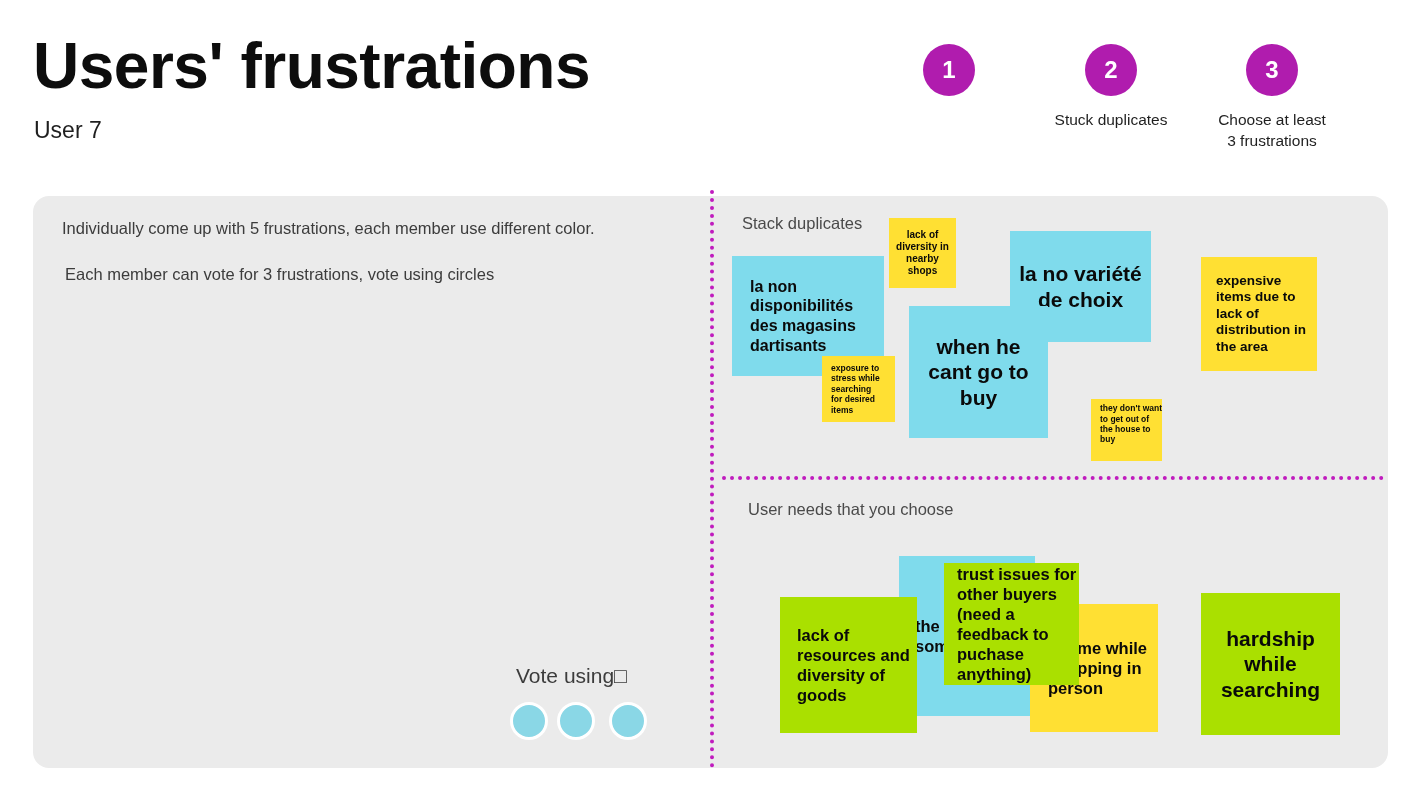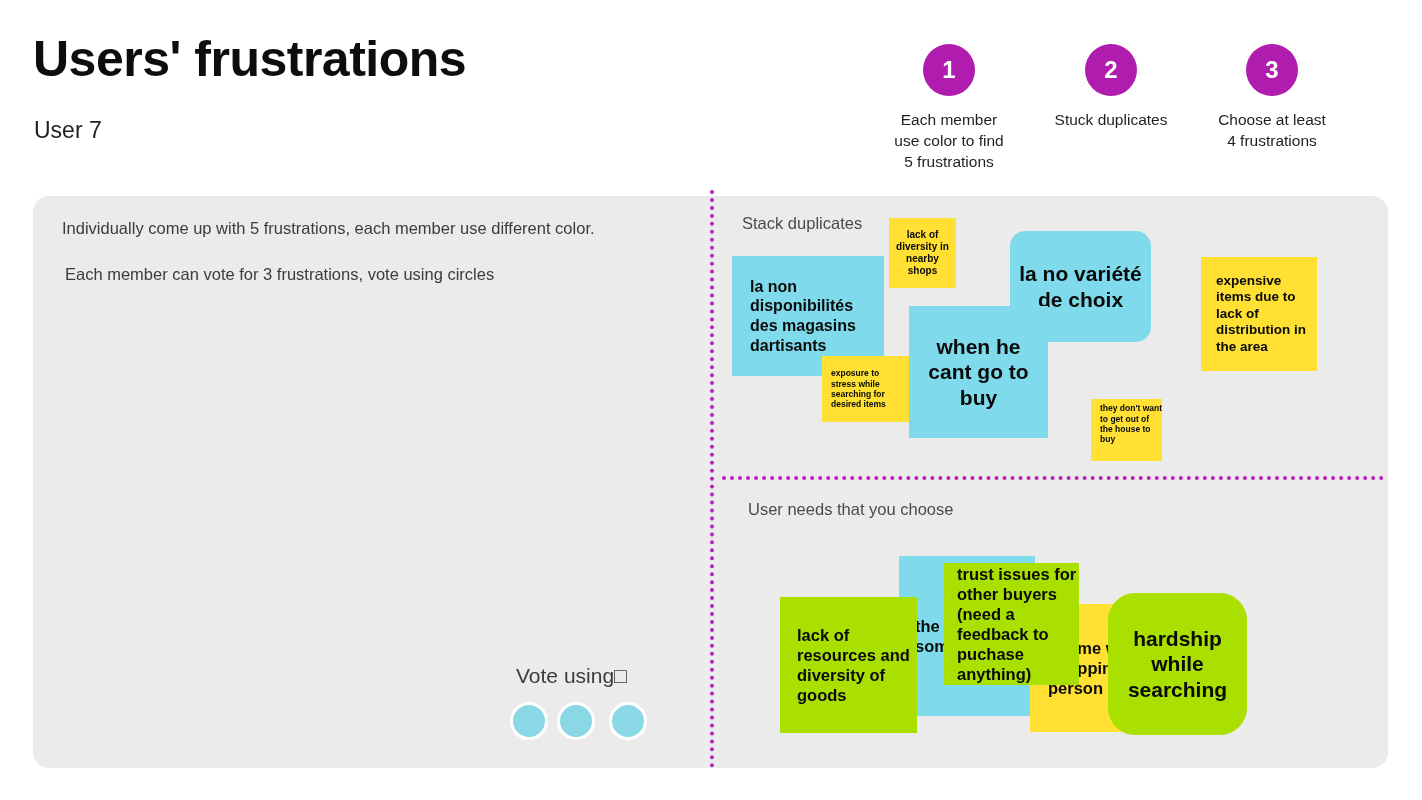--- a/index.html
+++ b/index.html
@@ -15,21 +15,21 @@
     overflow: hidden;
     font-family: "Liberation Sans", sans-serif;
     color: #1a1a1a;
   }
 
   
   #page-title {
     position: absolute;
     left: 33px;
     top: 33px;
-    font-size: 50px;
+    font-size: 64px;
     font-weight: bold;
     letter-spacing: -0.5px;
     line-height: 1.05;
     color: #0d0d0d;
     white-space: nowrap;
   }
   #page-subtitle {
     position: absolute;
     left: 34px;
     top: 117px;
@@ -137,32 +137,32 @@
   .note.center { justify-content: center; text-align: center; }
   .note .note-text { display: block; width: 100%; }
 
   .note-cyan   { background: #7fdbec; }
   .note-yellow { background: #ffe033; }
   .note-green  { background: #aae000; margin-top: 45px; }
 
   
   #note-disponibilites { left: 732px;  top: 256px; width: 152px; height: 120px; padding: 0 0 0 18px; font-size: 16px; }
   #note-lack-diversity { left: 889px;  top: 218px; width: 67px;  height: 70px;  font-size: 10px; padding: 0 6px; }
-  #note-exposure       { left: 822px;  top: 356px; width: 87px;  height: 66px;  font-size: 8.5px; padding: 0 12px 0 9px; }
+  #note-exposure       { left: 822px;  top: 356px; width: 73px;  height: 66px;  font-size: 8.5px; padding: 0 12px 0 9px; }
   #note-when-he-cant   { left: 909px;  top: 306px; width: 139px; height: 132px; font-size: 21px; padding: 0 18px; }
-  #note-la-no-variete  { left: 1010px; top: 231px; width: 141px; height: 111px; font-size: 21px; padding: 0 6px; border-radius: 15px; }
+  #note-la-no-variete  { left: 1010px; top: 231px; width: 141px; height: 111px; font-size: 21px; padding: 0 6px; }
   #note-they-dont      { left: 1091px; top: 399px; width: 71px;  height: 62px;  font-size: 8.5px; padding: 0 0 12px 9px; }
   #note-expensive      { left: 1201px; top: 257px; width: 116px; height: 114px; padding: 0 0 0 15px; font-size: 13.5px; }
 
   
   #note-shops-far      { left: 899px;  top: 556px; width: 136px; height: 160px; padding: 0 0 0 16px; font-size: 16.5px; }
   #note-lack-resources { left: 780px;  top: 552px; width: 137px; height: 136px; padding: 0 0 0 17px; font-size: 16.5px; }
   #note-waste-time     { left: 1030px; top: 604px; width: 128px; height: 128px; padding: 0 0 0 18px; font-size: 16.5px; }
   #note-trust-issues   { left: 944px;  top: 518px; width: 135px; height: 122px; padding: 0 0 0 13px; font-size: 16.5px; }
-  #note-hardship       { left: 1108px; top: 548px; width: 139px; height: 142px; font-size: 21px; padding: 0 0; border-radius: 27px; }
+  #note-hardship       { left: 1201px; top: 548px; width: 139px; height: 142px; font-size: 21px; padding: 0 0; }
 
   
   #vote-label {
     position: absolute;
     left: 516px;
     top: 664px;
     font-size: 21px;
     color: #3c3c3c;
     white-space: nowrap;
   }
@@ -181,32 +181,29 @@
   #vote-circle-3 { left: 609px; }
 </style>
 </head>
 <body>
 
 <div id="page-title">Users' frustrations</div>
 <div id="page-subtitle">User 7</div>
 
 <div class="step" id="step-1">
   <div class="step-badge">1</div>
-  <div class="step-label">Each member
-use color to find
-5 frustrations</div>
 </div>
 <div class="step" id="step-2">
   <div class="step-badge">2</div>
   <div class="step-label">Stuck duplicates</div>
 </div>
 <div class="step" id="step-3">
   <div class="step-badge">3</div>
   <div class="step-label">Choose at least
-4 frustrations</div>
+3 frustrations</div>
 </div>
 
 <div class="panel" id="panel-left"></div>
 
 <div id="instructions-1">Individually come up with 5 frustrations, each member use different color.</div>
 <div id="instructions-2">Each member can vote for 3 frustrations, vote using circles</div>
 
 <div id="divider-vertical"></div>
 <div id="divider-horizontal"></div>
 

